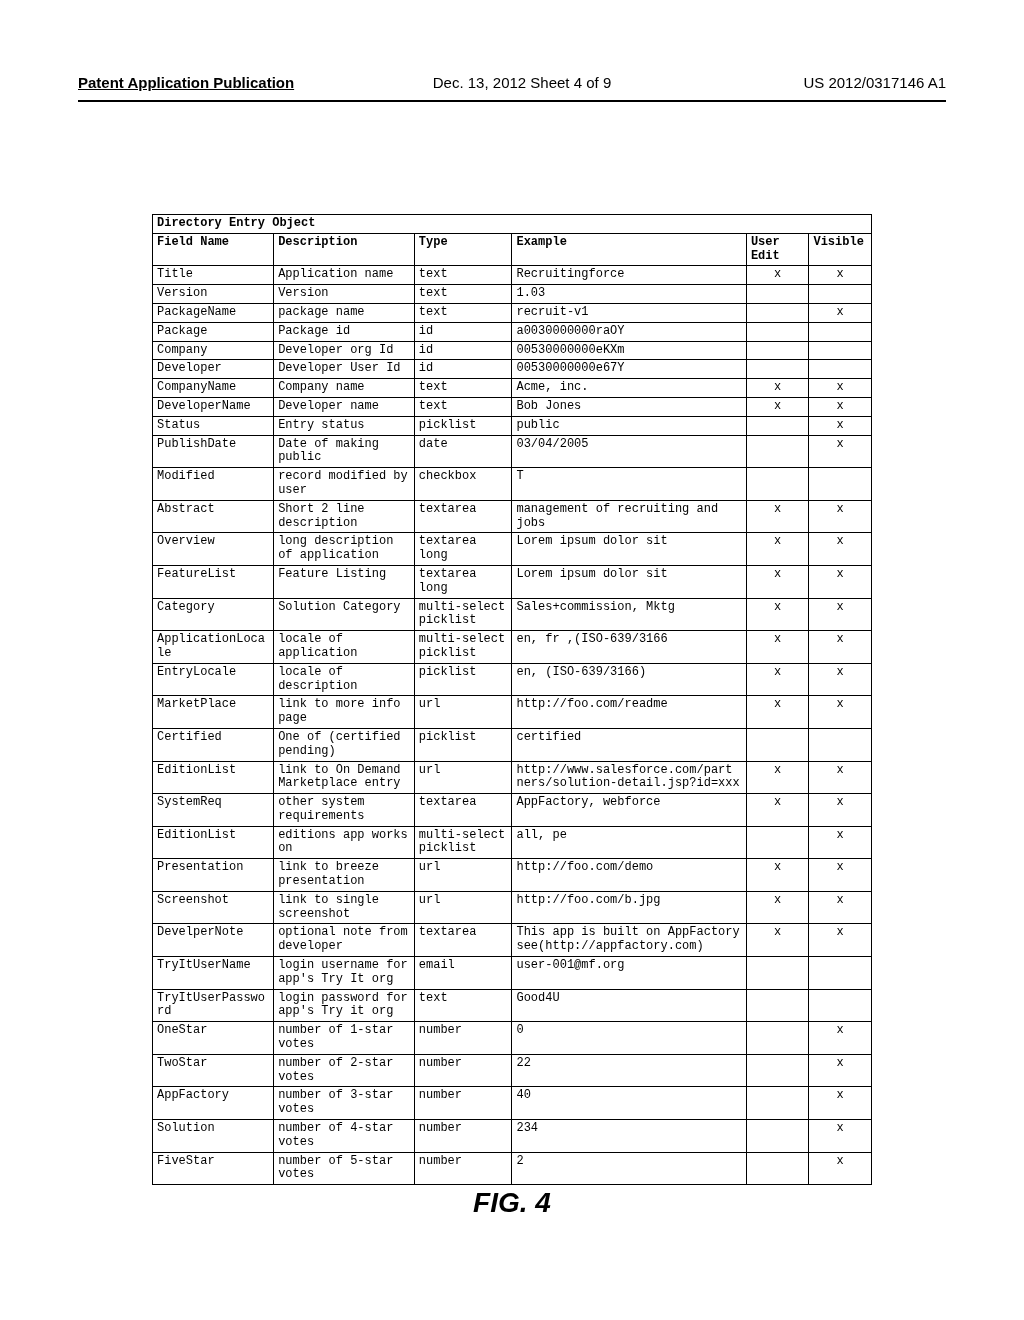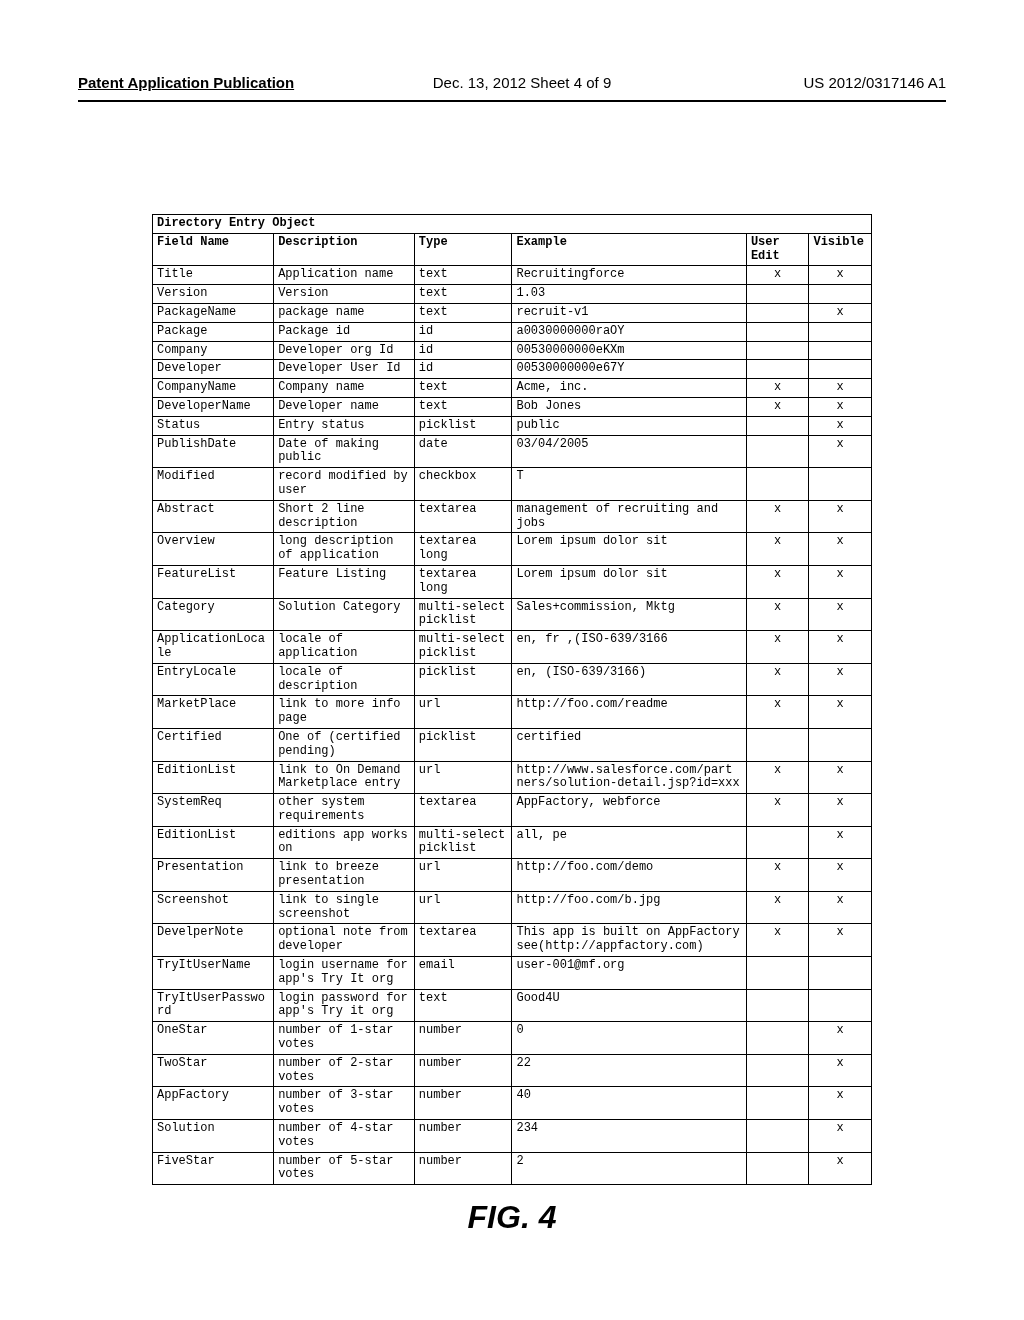--- a/index.html
+++ b/index.html
@@ -80,22 +80,22 @@
   .tbl thead th {
     font-weight: bold;
   }
   .tbl td.mark, .tbl th.mark {
     text-align: center;
   }
   .figcap {
     text-align: center;
     font-weight: bold;
     font-style: italic;
-    font-size: 32px;
-    margin-top: 14px;
+    font-size: 28px;
+    margin-top: 2px;
     font-family: Arial, Helvetica, sans-serif;
   }
 </style>
 </head>
 <body>
 
 <div class="page">
 
   <div class="header">
     <span class="left">Patent Application Publication</span>

